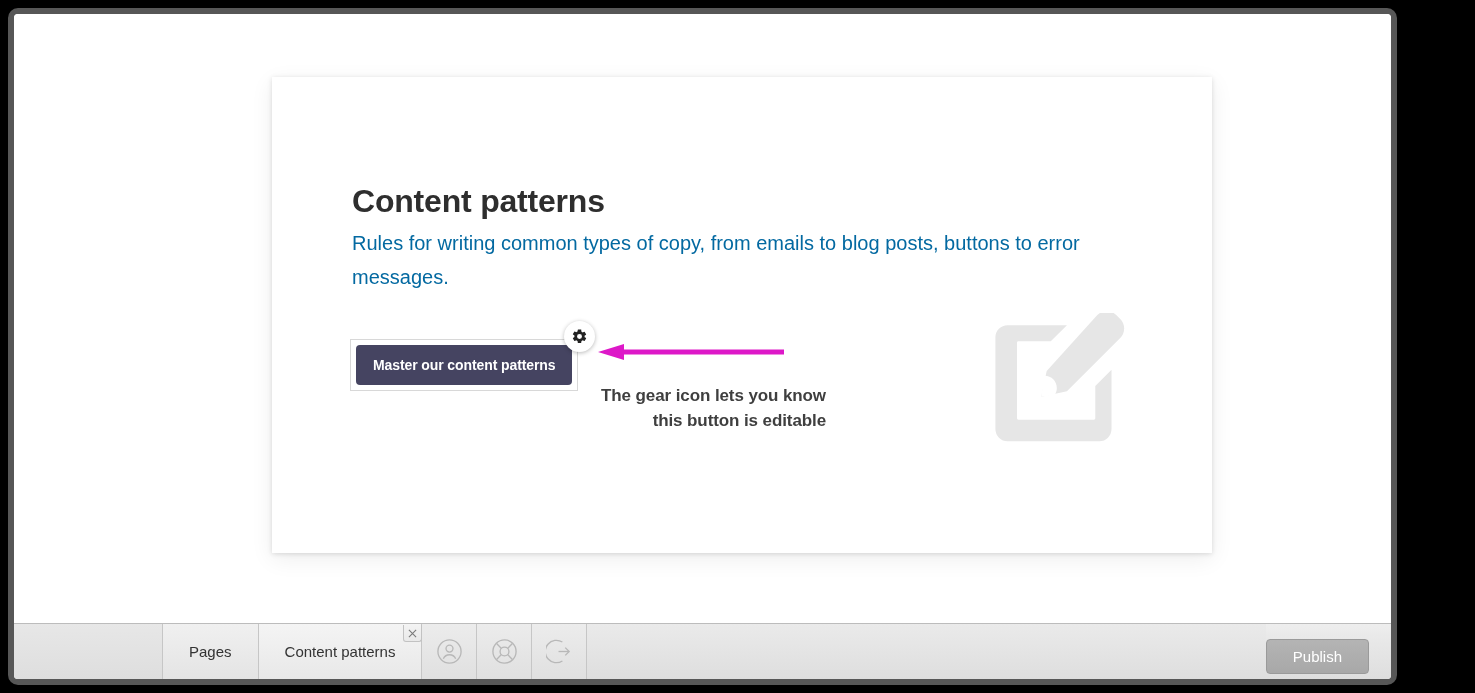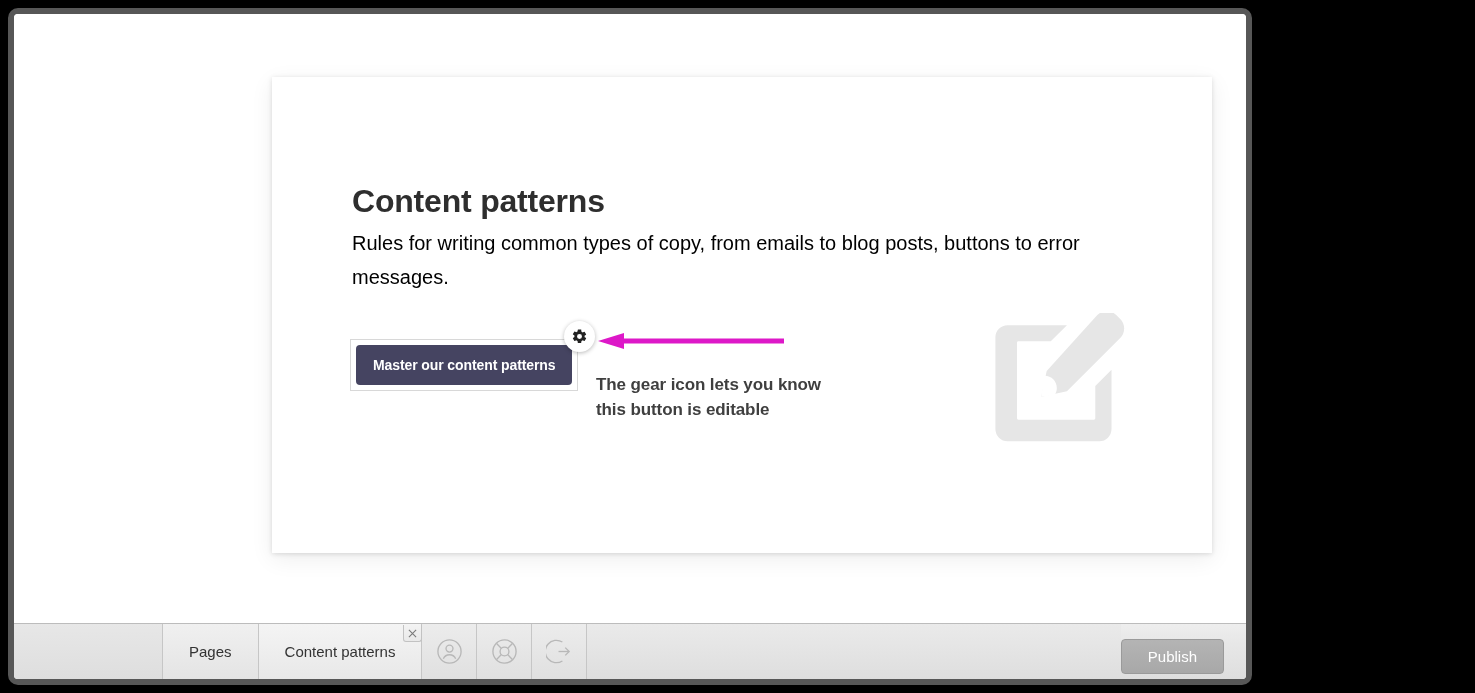--- a/index.html
+++ b/index.html
@@ -13,21 +13,21 @@
     overflow: hidden;
     font-family: "Liberation Sans", sans-serif;
     -webkit-font-smoothing: antialiased;
   }
 
   
   .app-frame {
     position: absolute;
     left: 8px;
     top: 8px;
-    width: 1244px;
+    width: 1389px;
     height: 677px;
     border-radius: 10px;
     background: #ffffff;
     border: 6px solid #575757;
     box-sizing: border-box;
     overflow: hidden;
   }
 
   
   .canvas {
@@ -62,21 +62,21 @@
     font-size: 32px;
     font-weight: bold;
     color: #2e2e2e;
     letter-spacing: -0.2px;
     margin: 0 0 6px 0;
     line-height: 1.2;
   }
 
   .page-desc {
     font-size: 20px;
-    color: #000000;
+    color: #0369a1;
     line-height: 34px;
     margin: 0;
     max-width: 760px;
     font-weight: 400;
   }
 
   
   .button-block {
     position: absolute;
     left: 78px;
@@ -119,22 +119,23 @@
     display: flex;
     align-items: center;
     justify-content: center;
     cursor: pointer;
   }
 
   
   .annotation {
     position: absolute;
     left: 324px;
-    top: 256px;
+    top: 267px;
     width: 230px;
+    text-align: right;
   }
   .anno-arrow {
     display: block;
     margin-bottom: 23px;
   }
   .anno-text {
     font-size: 17px;
     font-weight: bold;
     color: #3f3f3f;
     line-height: 25px;

